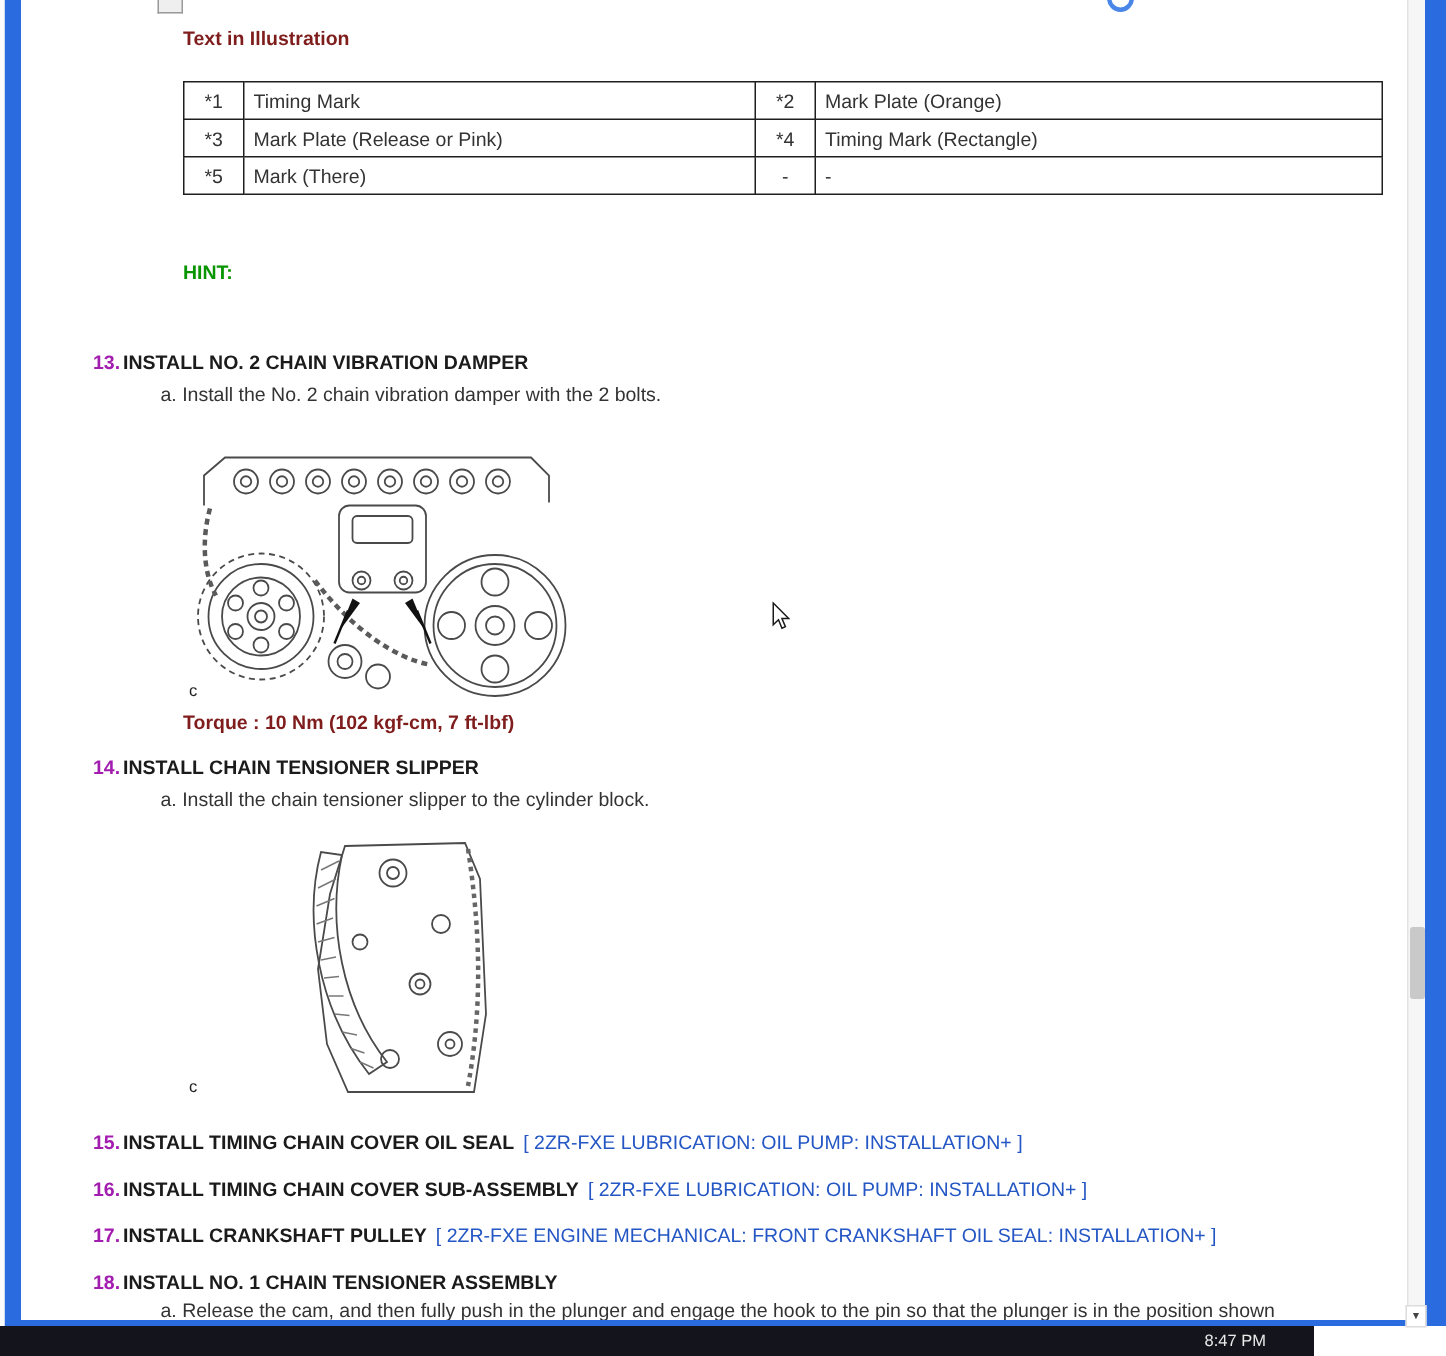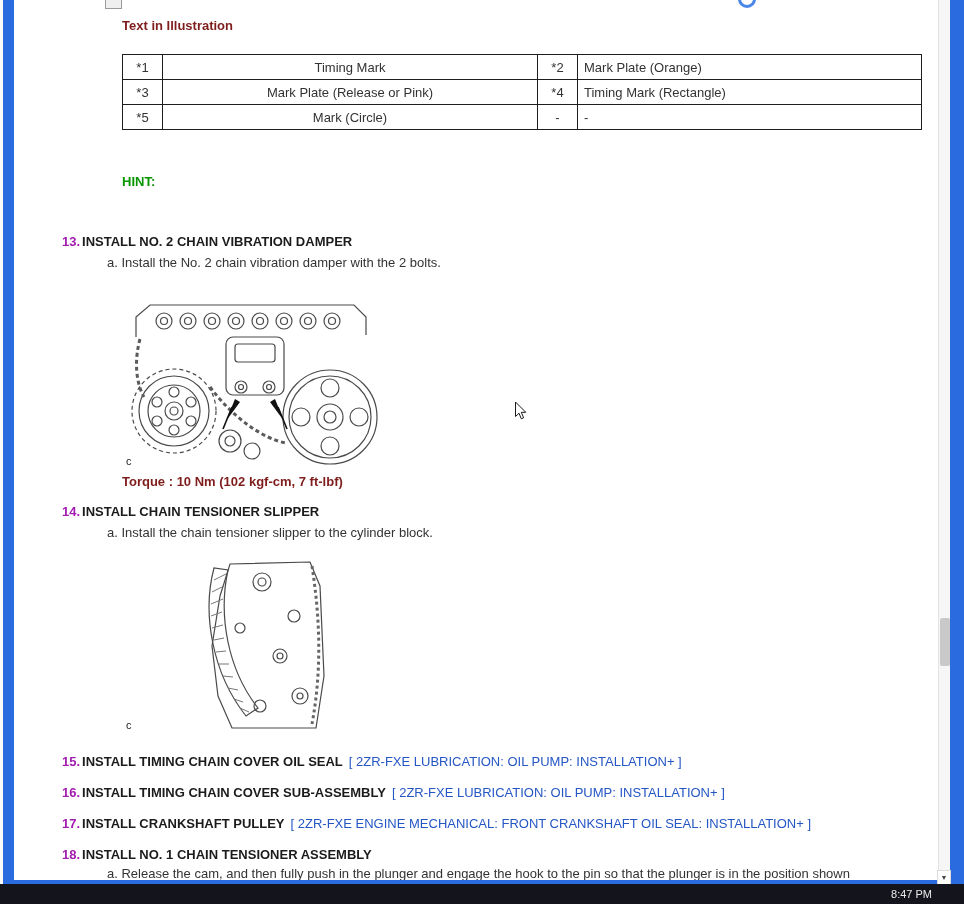--- a/index.html
+++ b/index.html
@@ -15,21 +15,21 @@
   .frame { position:absolute; left:3px; top:0; width:961px; height:884px; background:#2b6be0; }
   .content { position:absolute; left:14px; top:0; width:936px; height:880px; background:#ffffff; overflow:hidden; }
 
   
   .scrollbar { position:absolute; left:938px; top:0; width:12px; height:880px; background:#f6f6f6; border-left:1px solid #e3e3e3; }
   .scroll-thumb { position:absolute; left:1px; top:618px; width:10px; height:48px; background:#c9c9c9; border-radius:2px; }
   .scroll-down { position:absolute; left:937px; top:870px; width:14px; height:15px; background:#ffffff; border:1px solid #dcdcdc;
                  font-size:7px; color:#444; text-align:center; line-height:14px; }
 
   
-  .taskbar { position:absolute; left:0; top:884px; width:964px; height:20px; background:#14141c; }
+  .taskbar { position:absolute; left:0; top:884px; width:876px; height:20px; background:#14141c; }
   .taskbar-time { position:absolute; right:32px; top:4px; color:#eaeaea; font-size:11px; }
 
   
   .partial-box { position:absolute; left:91px; top:0; width:17px; height:9px; background:#efefef;
                  border:1px solid #9a9a9a; border-top:none; }
   .partial-circle { position:absolute; left:724px; top:-10px; width:18px; height:18px;
                     border:3px solid #4a86e8; border-radius:50%; background:#fff; }
 
   
   .t { position:absolute; font-size:13px; line-height:15px; color:#333333; white-space:nowrap; }
@@ -38,21 +38,21 @@
   .snum { color:#a21caf; font-weight:700; margin-right:2px; }
   .stitle { font-weight:700; color:#1b1b1b; }
   .slink { color:#2456c4; font-weight:400; margin-left:6px; cursor:pointer; }
   .figlabel { position:absolute; font-size:11px; color:#222; }
 
   
   .ti-table { position:absolute; left:108px; top:54px; width:800px; border-collapse:collapse;
               font-size:13px; color:#333; table-layout:fixed; }
   .ti-table td { border:1px solid #1e1e1e; height:25px; padding:0 6px; overflow:hidden; }
   .ti-table td.key { width:40px; text-align:center; padding:0; }
-  .ti-table td.v1 { width:375px;text-align:center; }
+  .ti-table td.v1 { width:341px; }
   .ti-table td.key2 { width:40px; text-align:center; padding:0; }
 
   .fig { position:absolute; }
   .cursor { position:absolute; left:514px; top:401px; z-index:50; }
 </style>
 </head>
 <body>
 
 <div class="screen">
 
@@ -75,21 +75,21 @@
         <td>Mark Plate (Orange)</td>
       </tr>
       <tr>
         <td class="key">*3</td>
         <td class="v1">Mark Plate (Release or Pink)</td>
         <td class="key2">*4</td>
         <td>Timing Mark (Rectangle)</td>
       </tr>
       <tr>
         <td class="key">*5</td>
-        <td class="v1">Mark (Circle)</td>
+        <td class="v1">Mark (There)</td>
         <td class="key2">-</td>
         <td>-</td>
       </tr>
     </tbody>
       </table>
 
     <div class="t green" style="left:108px; top:174px;">HINT:</div>
 
     <div class="t" style="left:48px; top:234px;">
       <span class="snum">13.</span><span class="stitle">INSTALL NO. 2 CHAIN VIBRATION DAMPER</span>

